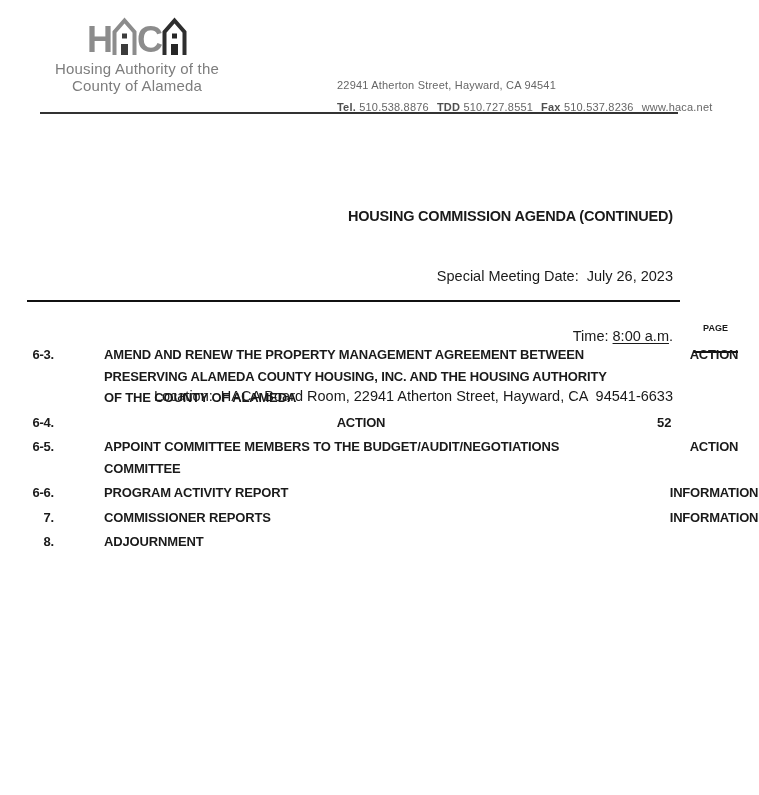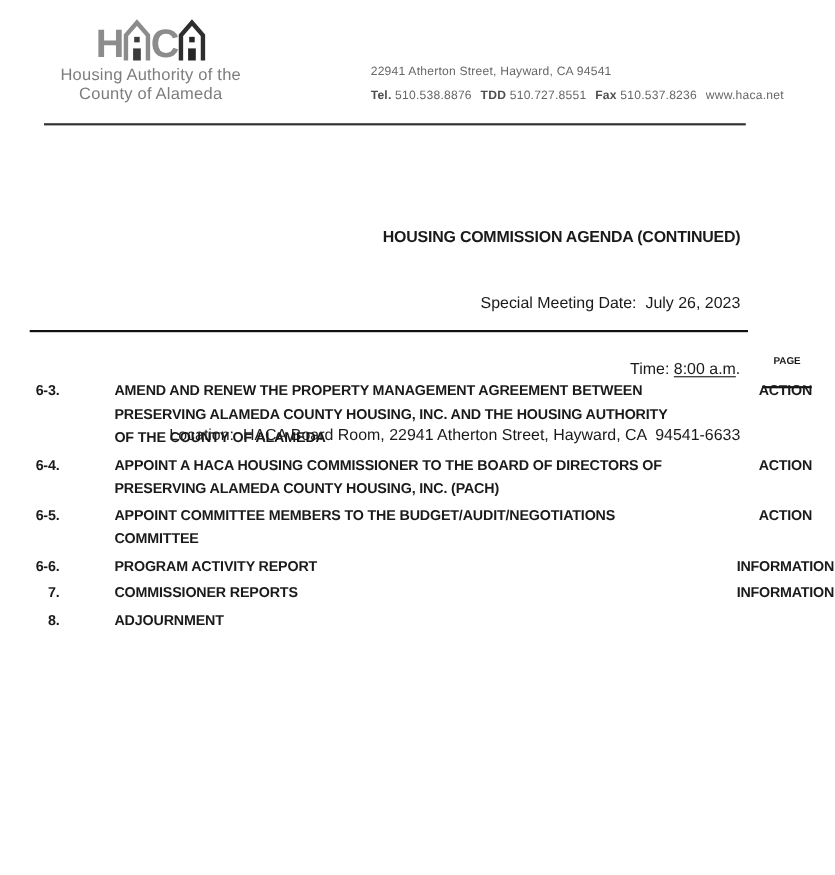--- a/index.html
+++ b/index.html
@@ -9,21 +9,21 @@
   }
   
   .logo-block{position:absolute;left:48px;top:14px;width:178px;text-align:center;}
   .logo-word{display:flex;align-items:flex-end;justify-content:center;height:42px;}
   .logo-letter{font-size:36px;font-weight:600;line-height:0.88;color:#8c8c8c;letter-spacing:-1px;}
   .logo-house{display:block;margin:0 -1px;}
   .org-name{
     margin-top:4px;font-size:15px;line-height:17px;color:#7d7d7d;
     letter-spacing:0.2px;white-space:pre-wrap;
   }
-  .contact-block{position:absolute;left:337px;top:58px;font-size:11px;color:#666;}
+  .contact-block{position:absolute;left:337px;top:78px;font-size:11px;color:#666;}
   .contact-address{line-height:14px;letter-spacing:0.2px;}
   .contact-phones{margin-top:8px;line-height:14px;display:flex;gap:8px;letter-spacing:0.2px;}
   .contact-seg{white-space:nowrap;}
   .contact-lbl{color:#4f4f4f;font-weight:700;}
   .header-rule{position:absolute;left:40px;top:112px;width:638px;height:2px;background:#333;}
   
   .title-block{
     position:absolute;left:0;top:166px;width:673px;text-align:right;
     font-size:14.5px;line-height:20px;white-space:pre-wrap;
   }
@@ -100,22 +100,20 @@
       <div class="cell-num">6-3.</div>
       <div class="cell-title">AMEND AND RENEW THE PROPERTY MANAGEMENT AGREEMENT BETWEEN
 PRESERVING ALAMEDA COUNTY HOUSING, INC. AND THE HOUSING AUTHORITY
 OF THE COUNTY OF ALAMEDA</div>
       <div class="cell-type">ACTION</div>
       <div class="cell-page">31</div>
     </div>
 
     <div class="agenda-row">
       <div class="cell-num">6-4.</div>
-      <div class="cell-title">APPOINT A HACA HOUSING COMMISSIONER TO THE BOARD OF DIRECTORS OF
-PRESERVING ALAMEDA COUNTY HOUSING, INC. (PACH)</div>
       <div class="cell-type">ACTION</div>
       <div class="cell-page">52</div>
     </div>
 
     <div class="agenda-row">
       <div class="cell-num">6-5.</div>
       <div class="cell-title">APPOINT COMMITTEE MEMBERS TO THE BUDGET/AUDIT/NEGOTIATIONS
 COMMITTEE</div>
       <div class="cell-type">ACTION</div>
       <div class="cell-page">33</div>

